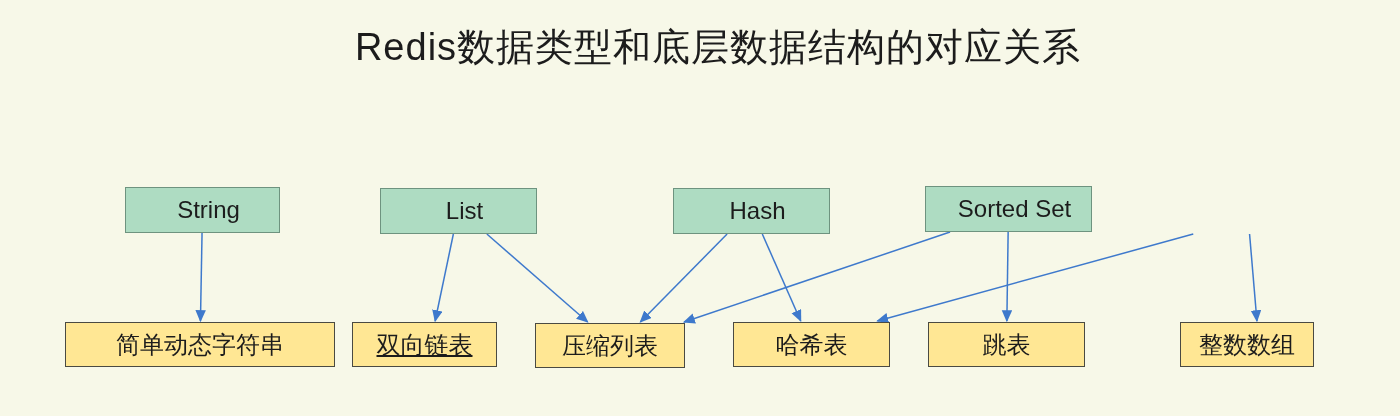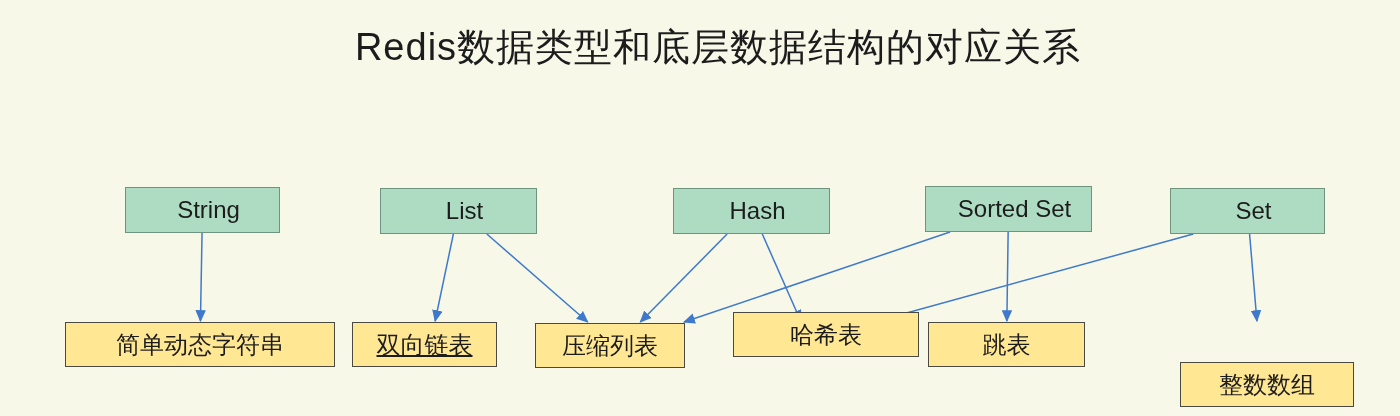--- a/index.html
+++ b/index.html
@@ -57,23 +57,23 @@
     height:45px;
   }
   [data-node="string"]{left:125px;top:187px;width:155px;}
   [data-node="list"]{left:380px;top:188px;width:157px;}
   [data-node="hash"]{left:673px;top:188px;width:157px;}
   [data-node="sorted_set"]{left:925px;top:186px;width:167px;}
   [data-node="set"]{left:1170px;top:188px;width:155px;}
   [data-node="sds"]{left:65px;top:322px;width:270px;}
   [data-node="linkedlist"]{left:352px;top:322px;width:145px;text-decoration:underline;}
   [data-node="ziplist"]{left:535px;top:323px;width:150px;}
-  [data-node="hashtable"]{left:733px;top:312px;width:186px;}
+  [data-node="hashtable"]{left:733px;top:322px;width:157px;}
   [data-node="skiplist"]{left:928px;top:322px;width:157px;}
-  [data-node="intset"]{left:1180px;top:322px;width:174px;margin-top:40px;}
+  [data-node="intset"]{left:1180px;top:322px;width:134px;}
   #edges{
     position:absolute;
     left:0;top:0;
     width:1400px;height:416px;
     pointer-events:none;
   }
 </style>
 </head>
 <body>
 
@@ -95,21 +95,20 @@
       <line x1="1193.25" y1="234" x2="877.44" y2="321" stroke="#3e79cc" stroke-width="1.5" marker-end="url(#arrowhead)"></line>
       <line x1="1249.57" y1="234" x2="1256.93" y2="321" stroke="#3e79cc" stroke-width="1.5" marker-end="url(#arrowhead)"></line>
     </svg>
 
   <div class="title">Redis数据类型和底层数据结构的对应关系</div>
 
   <div class="node type" data-node="string">String</div>
   <div class="node type" data-node="list">List</div>
   <div class="node type" data-node="hash">Hash</div>
   <div class="node type" data-node="sorted_set">Sorted Set</div>
-  <div class="node type" data-node="set">Set</div>
 
   <div class="node struct" data-node="sds">简单动态字符串</div>
   <div class="node struct" data-node="linkedlist">双向链表</div>
   <div class="node struct" data-node="ziplist">压缩列表</div>
   <div class="node struct" data-node="hashtable">哈希表</div>
   <div class="node struct" data-node="skiplist">跳表</div>
   <div class="node struct" data-node="intset">整数数组</div>
 
 </div>
 

